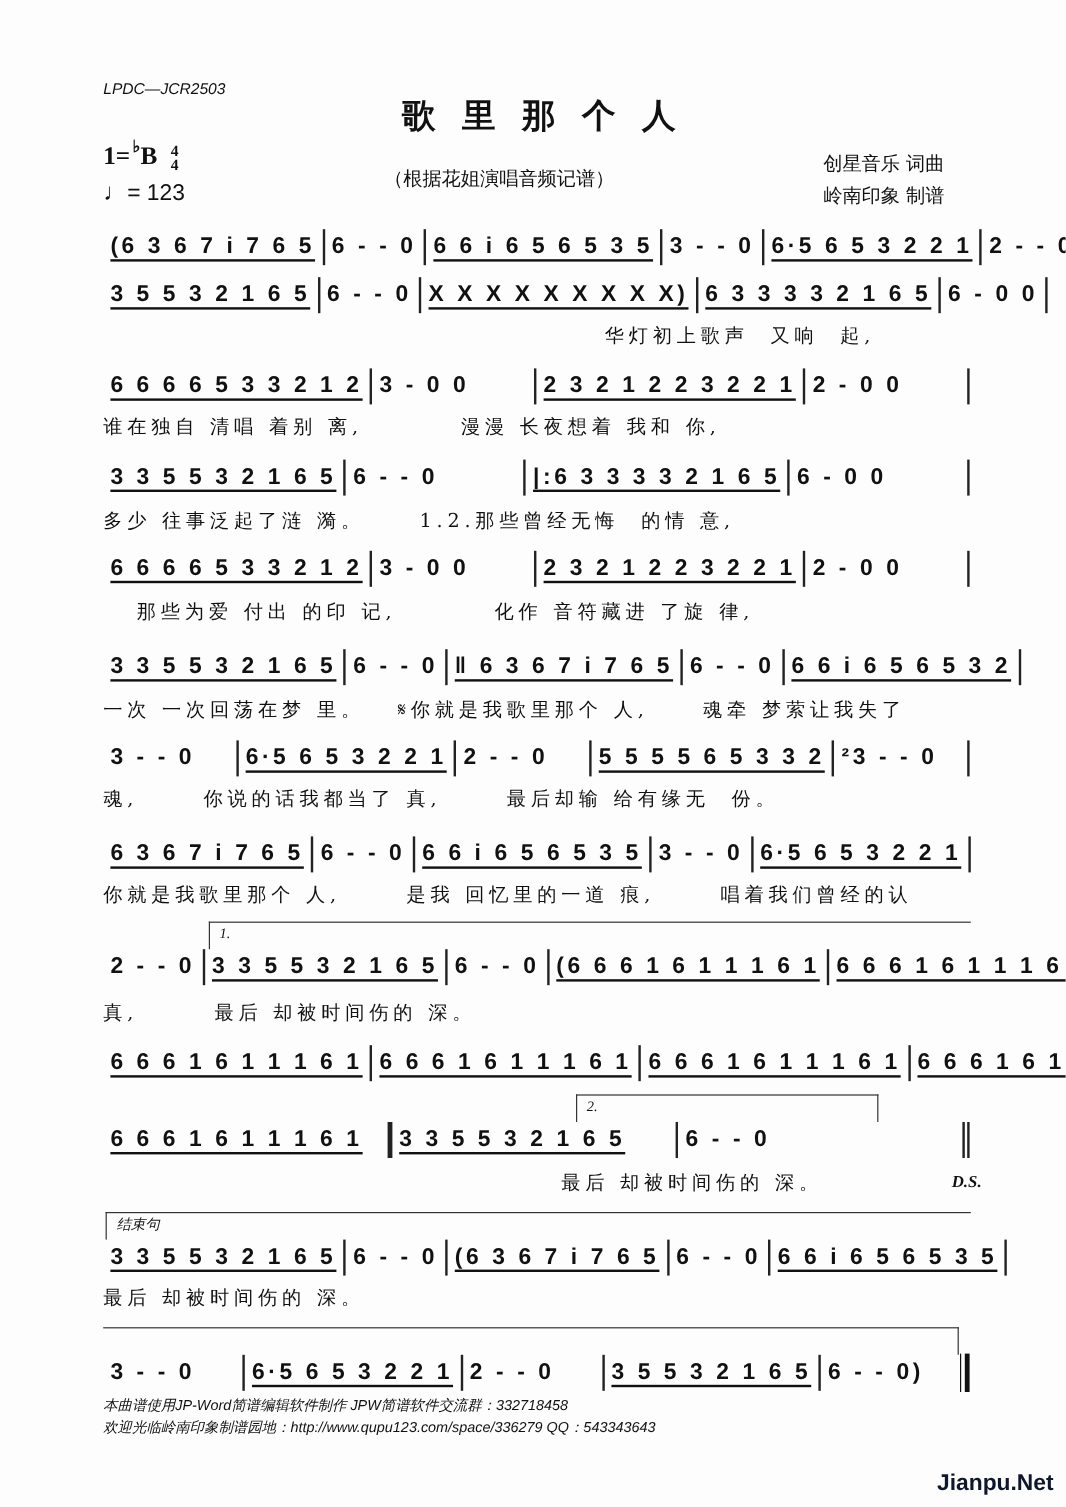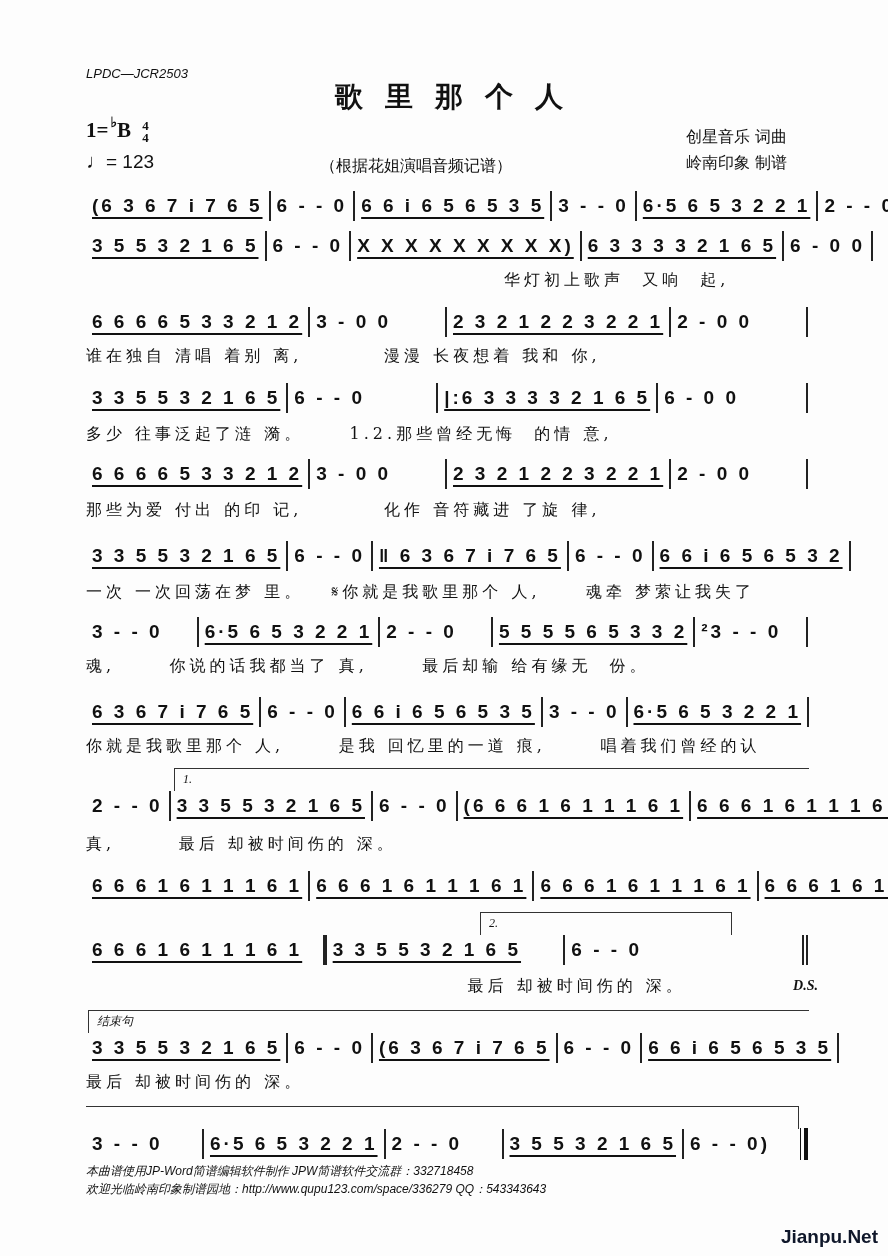--- a/index.html
+++ b/index.html
@@ -9,21 +9,21 @@
   }
   .abs { position: absolute; }
   .catalog { left: 86px; top: 66px; font-size: 13px; font-style: italic; }
   .title { left: 0; width: 888px; top: 78px; text-align: center; font-family: "DejaVu Serif", serif;
            font-size: 28px; font-weight: bold; letter-spacing: 22px; margin-left: 16px; }
   .key { left: 86px; top: 114px; font-size: 21px; font-weight: bold; font-family: "Liberation Serif", serif; }
   .key .flat { font-size: 14px; vertical-align: 10px; margin-left: 2px; }
   .key .meter { display: inline-block; vertical-align: middle; font-size: 13px; line-height: 12px; text-align: center; margin-left: 6px; }
   .tempo { left: 86px; top: 150px; font-size: 19px; }
   .tempo .qn { font-size: 20px; }
-  .subtitle { left: 320px; top: 156px; font-size: 16px; font-family: "DejaVu Serif", serif; }
+  .subtitle { left: 320px; top: 139px; font-size: 16px; font-family: "DejaVu Serif", serif; }
   .credit { left: 686px; font-size: 16px; font-family: "DejaVu Serif", serif; }
   .credit1 { top: 127px; } .credit2 { top: 153px; }
 
   .row { position: absolute; left: 86px; width: 722px; height: 36px; display: flex; align-items: center; }
   .measure { position: relative; flex: 1; height: 36px; display: flex; align-items: center; gap: 4px; padding: 0 6px;
              font-weight: bold; font-size: 19px; white-space: nowrap; letter-spacing: 3px; }
   .bar { width: 2px; height: 30px; background: #222; flex: none; }
   .dbar { width: 6px; height: 30px; border-left: 2px solid #222; border-right: 2px solid #222; box-sizing: border-box; flex: none; }
   .end-bar { width: 8px; height: 32px; border-left: 1px solid #111; border-right: 4px solid #111; box-sizing: border-box; flex: none; }
   .grp { text-decoration: underline; text-underline-offset: 5px; text-decoration-thickness: 1.5px; }
@@ -149,21 +149,21 @@
       <div class="bar"></div>
       <div class="measure">
         <span class="grp">2 3 2 1 2 2 3 2 2 1</span>
       </div>
       <div class="bar"></div>
       <div class="measure">
         <span class="">2 - 0 0</span>
       </div>
       <div class="bar"></div>
     </div>
-    <div class="lyric" style="top: 500px;">那些为爱 付出 的印 记,         化作 音符藏进 了旋 律,</div>
+    <div class="lyric" style="top: 500px; margin-left: 28px;">那些为爱 付出 的印 记,         化作 音符藏进 了旋 律,</div>
     <div class="row" style="top: 538px;">
       <div class="measure">
         <span class="grp">3 3 5 5 3 2 1 6 5</span>
       </div>
       <div class="bar"></div>
       <div class="measure">
         <span class="">6 - - 0</span>
       </div>
       <div class="bar"></div>
       <div class="measure">

